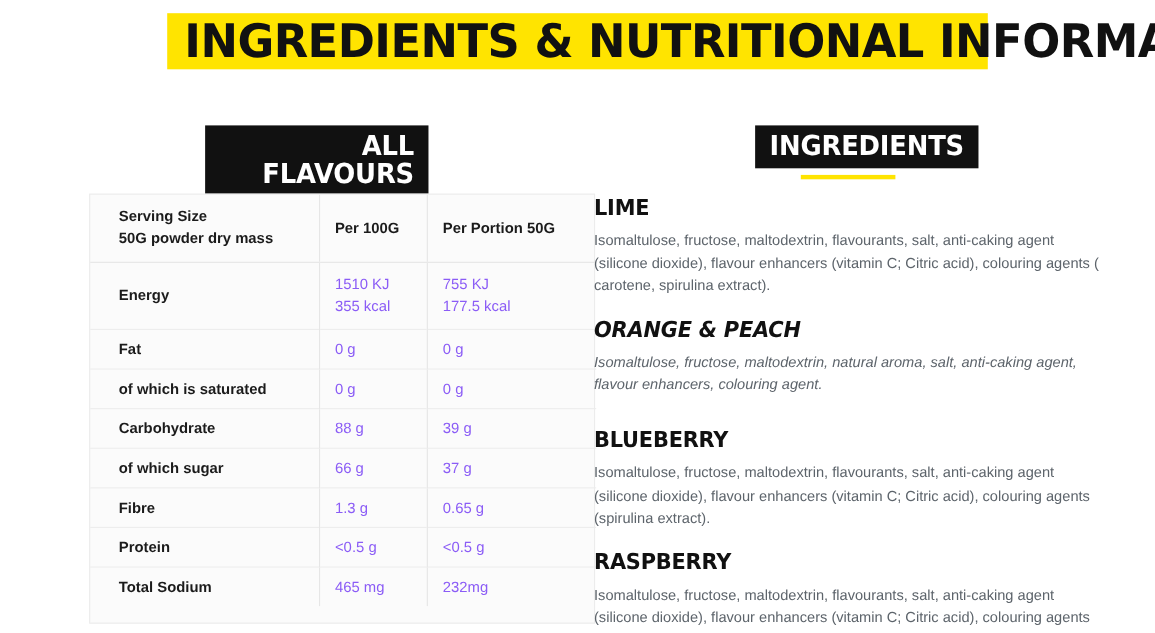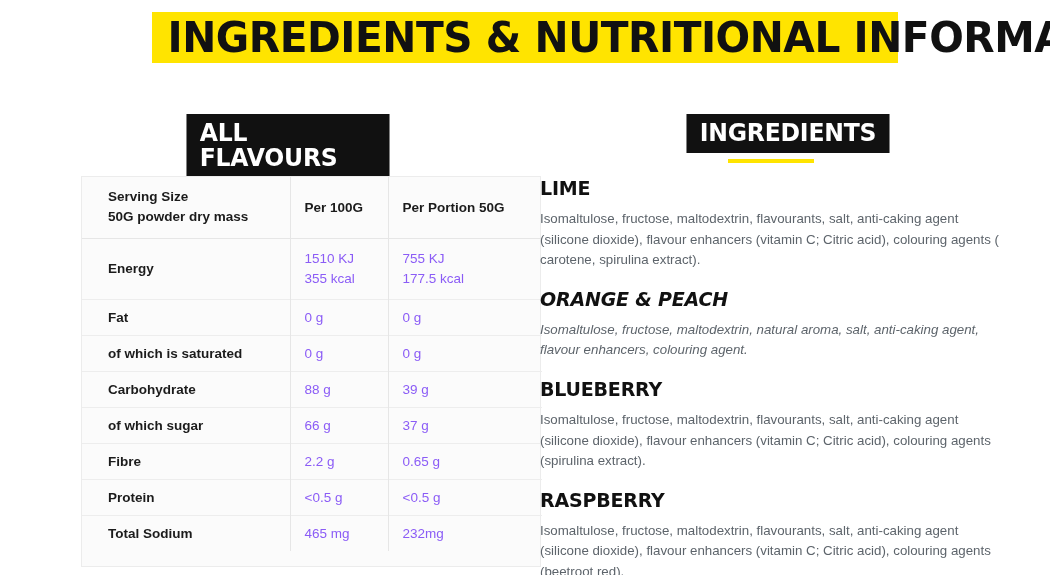--- a/index.html
+++ b/index.html
@@ -34,21 +34,21 @@
     letter-spacing: -0.5px;
     color: #111111;
     transform: scaleX(0.97);
     white-space: nowrap;
     line-height: 1;
   }
 
   
   .chip-wrap {
     position: absolute;
-    text-align: left;
+    text-align: right;
   }
   .chip {
     display: inline-block;
     background: #111111;
     color: #ffffff;
     font-family: "DejaVu Sans", sans-serif;
     font-weight: bold;
     font-size: 25px;
     letter-spacing: -0.2px;
     padding: 6px 14px 8px 14px;
@@ -135,21 +135,21 @@
     transform: scaleX(0.95);
     transform-origin: left center;
   }
   .flavour-desc {
     margin: 0;
     font-size: 13.3px;
     line-height: 1.55;
     color: #5d646b;
   }
   #block-orange { margin-top: 16px; font-style: italic; }
-  #block-blueberry { margin-top: 16px; }
+  #block-blueberry { margin-top: 26px; }
   #block-raspberry { margin-top: 16px; }
 </style>
 </head>
 <body>
 
 <div class="banner">
   <div class="banner-text">INGREDIENTS &amp; NUTRITIONAL INFORMATION</div>
 </div>
 
 <div class="chip-wrap" id="heading-flavours">
@@ -201,21 +201,21 @@
         <td class="c1">88 g</td>
         <td class="c2">39 g</td>
       </tr>
       <tr>
         <th class="c0">of which sugar</th>
         <td class="c1">66 g</td>
         <td class="c2">37 g</td>
       </tr>
       <tr>
         <th class="c0">Fibre</th>
-        <td class="c1">2.2 g</td>
+        <td class="c1">1.3 g</td>
         <td class="c2">0.65 g</td>
       </tr>
       <tr>
         <th class="c0">Protein</th>
         <td class="c1">&lt;0.5 g</td>
         <td class="c2">&lt;0.5 g</td>
       </tr>
       <tr>
         <th class="c0">Total Sodium</th>
         <td class="c1">465 mg</td>

